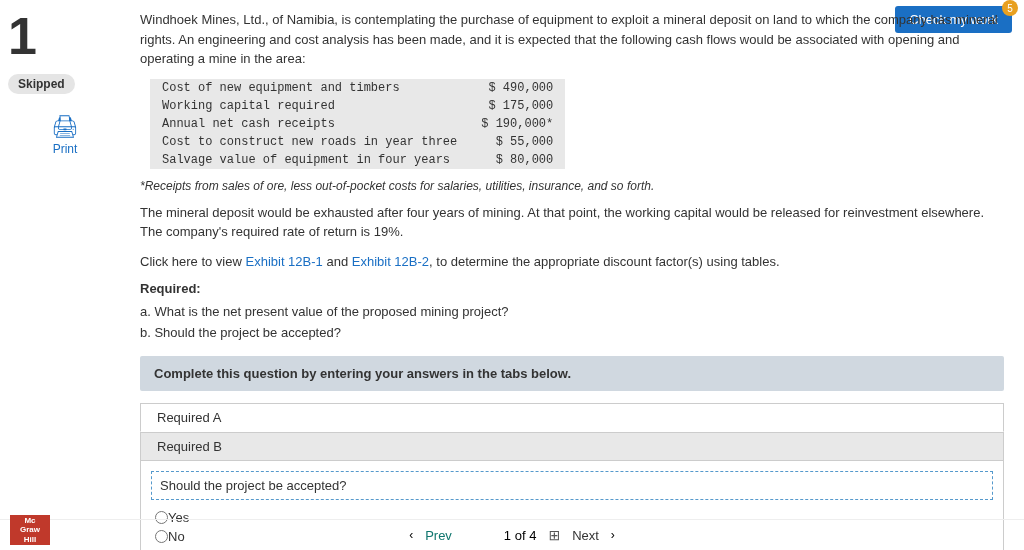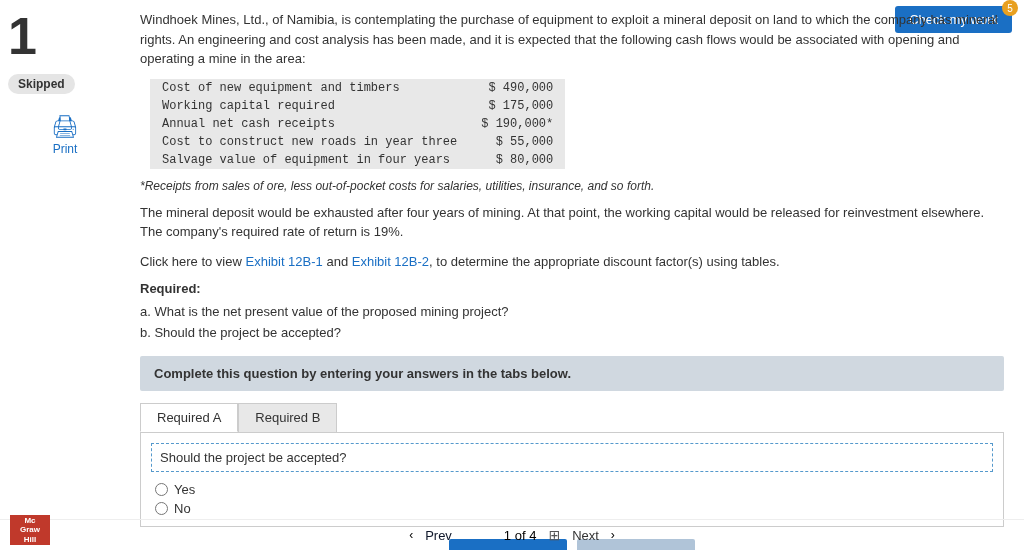--- a/index.html
+++ b/index.html
@@ -144,20 +144,21 @@
     }
     .complete-box-text {
       font-weight: bold;
       font-size: 13px;
     }
 
     
     .tabs-container {
       display: flex;
       margin-bottom: 0;
+      flex-direction: column;
     }
     .tab {
       padding: 6px 16px;
       border: 1px solid #ccc;
       cursor: pointer;
       font-size: 13px;
       background: #fff;
       border-bottom: none;
     }
     .tab.active {
@@ -187,21 +188,20 @@
 
     .radio-group {
       display: flex;
       flex-direction: column;
       gap: 4px;
       margin-left: 4px;
     }
     .radio-item {
       display: flex;
       align-items: center;
-      gap: 6px;
       font-size: 13px;
     }
     .radio-item input[type="radio"] {
       margin: 0;
     }
 
     
     .nav-buttons {
       display: flex;
       justify-content: center;
@@ -254,21 +254,21 @@
       font-size: 8px;
       font-weight: bold;
       line-height: 1.2;
     }
     .footer-nav {
       display: flex;
       align-items: center;
       gap: 12px;
     }
     .footer-link {
-      color: #0f172a;
+      color: #0f766e;
       cursor: pointer;
       font-size: 13px;
       text-decoration: none;
       text-align: right;
     }
     .footer-page {
       font-size: 13px;
       margin-left: 40px;
     }
     .grid-icon {

